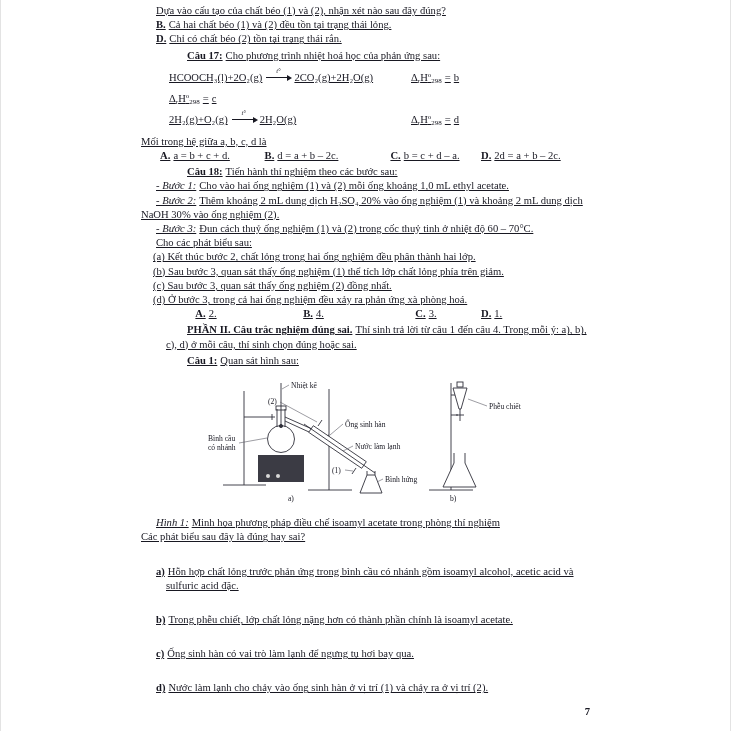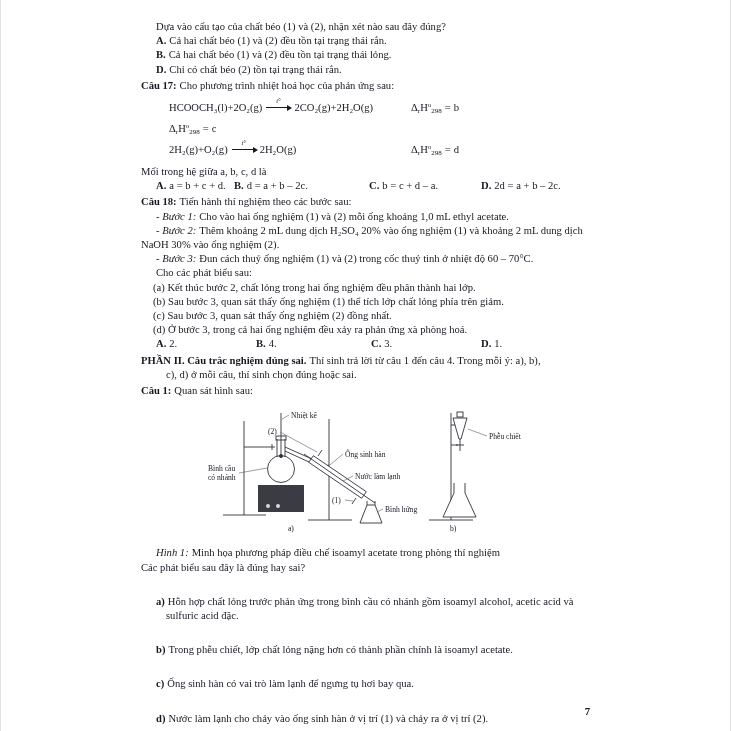--- a/index.html
+++ b/index.html
@@ -3,21 +3,21 @@
 <meta charset="utf-8">
 <style>
   * { box-sizing: border-box; }
   html,body { margin:0; padding:0; }
   body {
     width:731px; height:731px; background:#ffffff; position:relative;
     font-family:"Liberation Serif","DejaVu Serif",serif;
     font-size:10.6px; line-height:14.2px; color:#181822;
     border-left:1px solid #e3e3e3; border-right:1px solid #e3e3e3;
   }
-  .content { padding:20px 128px 0 140px; }
+  .content { padding:4px 128px 0 140px;text-decoration:underline; }
   p { margin:0; }
   .it { font-style:italic; }
   .ind15 { padding-left:15px; }
   .ind12 { padding-left:12px; }
   .hang { padding-left:25px; text-indent:-10px;margin-top:20px; }
   .step { text-indent:15px; }
   .letter { font-weight:bold; margin-right:3px; }
   .stlabel { font-style:italic; margin-right:3px; }
 
   .eqs { margin:5px 0 4px 28px; }
@@ -26,40 +26,39 @@
   .dh { white-space:nowrap; }
   sub { font-size:7px; vertical-align:-2px; line-height:0; }
   sup { font-size:7px; vertical-align:4.5px; line-height:0; }
   .es { margin:0 3px; }
 
   .arr { display:inline-block; position:relative; width:24px; height:1px; background:#181822; vertical-align:3px; margin:0 4px; }
   .arr::after { content:""; position:absolute; right:-2px; top:-2.5px; width:0; height:0;
     border-top:3px solid transparent; border-bottom:3px solid transparent; border-left:5px solid #181822; }
   .arr-lbl { position:absolute; left:0; right:0; top:-9px; text-align:center; font-size:6.5px; line-height:1; font-style:italic; }
 
-  .optrow { display:flex; padding-left:15px; }
+  .optrow { display:flex; padding-left:15px;text-align:center; }
   .optrow .cell { white-space:nowrap; }
   .c1{width:78px;} .c2{width:135px;} .c3{width:112px;}
   .d1{width:100px;} .d2{width:115px;} .d3{width:110px;}
 
-  .mt2 { margin-top:2px; }
+  .mt2 { margin-top:2px;margin-left:46px; }
   .fig { margin:7px 0 3px 55px; }
   .fig svg text { font-size:7.6px; fill:#181822; font-family:"Liberation Serif","DejaVu Serif",serif; }
   .fig svg .shape { stroke:#30303a; stroke-width:0.9; fill:none; }
   .fig svg .leader { stroke:#5a5a64; stroke-width:0.6; fill:none; }
 
   .pagenum { position:absolute; right:140px; bottom:12px; font-weight:bold; }
 </style>
 </head>
 <body>
 
 <div class="content">
 
   <p class="ind15">Dựa vào cấu tạo của chất béo (1) và (2), nhận xét nào sau đây đúng?</p>
-  <p class="ind15"><span class="letter">A.</span><span>Cả hai chất béo (1) và (2) đều tồn tại trạng thái rắn.</span></p>
   <p class="ind15"><span class="letter">B.</span><span>Cả hai chất béo (1) và (2) đều tồn tại trạng thái lỏng.</span></p>
   <p class="ind15"><span class="letter">D.</span><span>Chỉ có chất béo (2) tồn tại trạng thái rắn.</span></p>
 
   <p class="mt2"><span class="letter">Câu 17:</span><span>Cho phương trình nhiệt hoá học của phản ứng sau:</span></p>
 
   <div class="eqs">
     <div class="eq-row">
       <span class="eq"><span>HCOOCH₃(l)+2O₂(g)</span><span class="arr"><span class="arr-lbl">t°</span></span><span>2CO₂(g)+2H₂O(g)</span></span>
       <span class="dh"><span>Δ</span><sub>r</sub><span>H</span><sup>o</sup><sub>298</sub><span class="es">=</span><span>b</span></span>
     </div>

